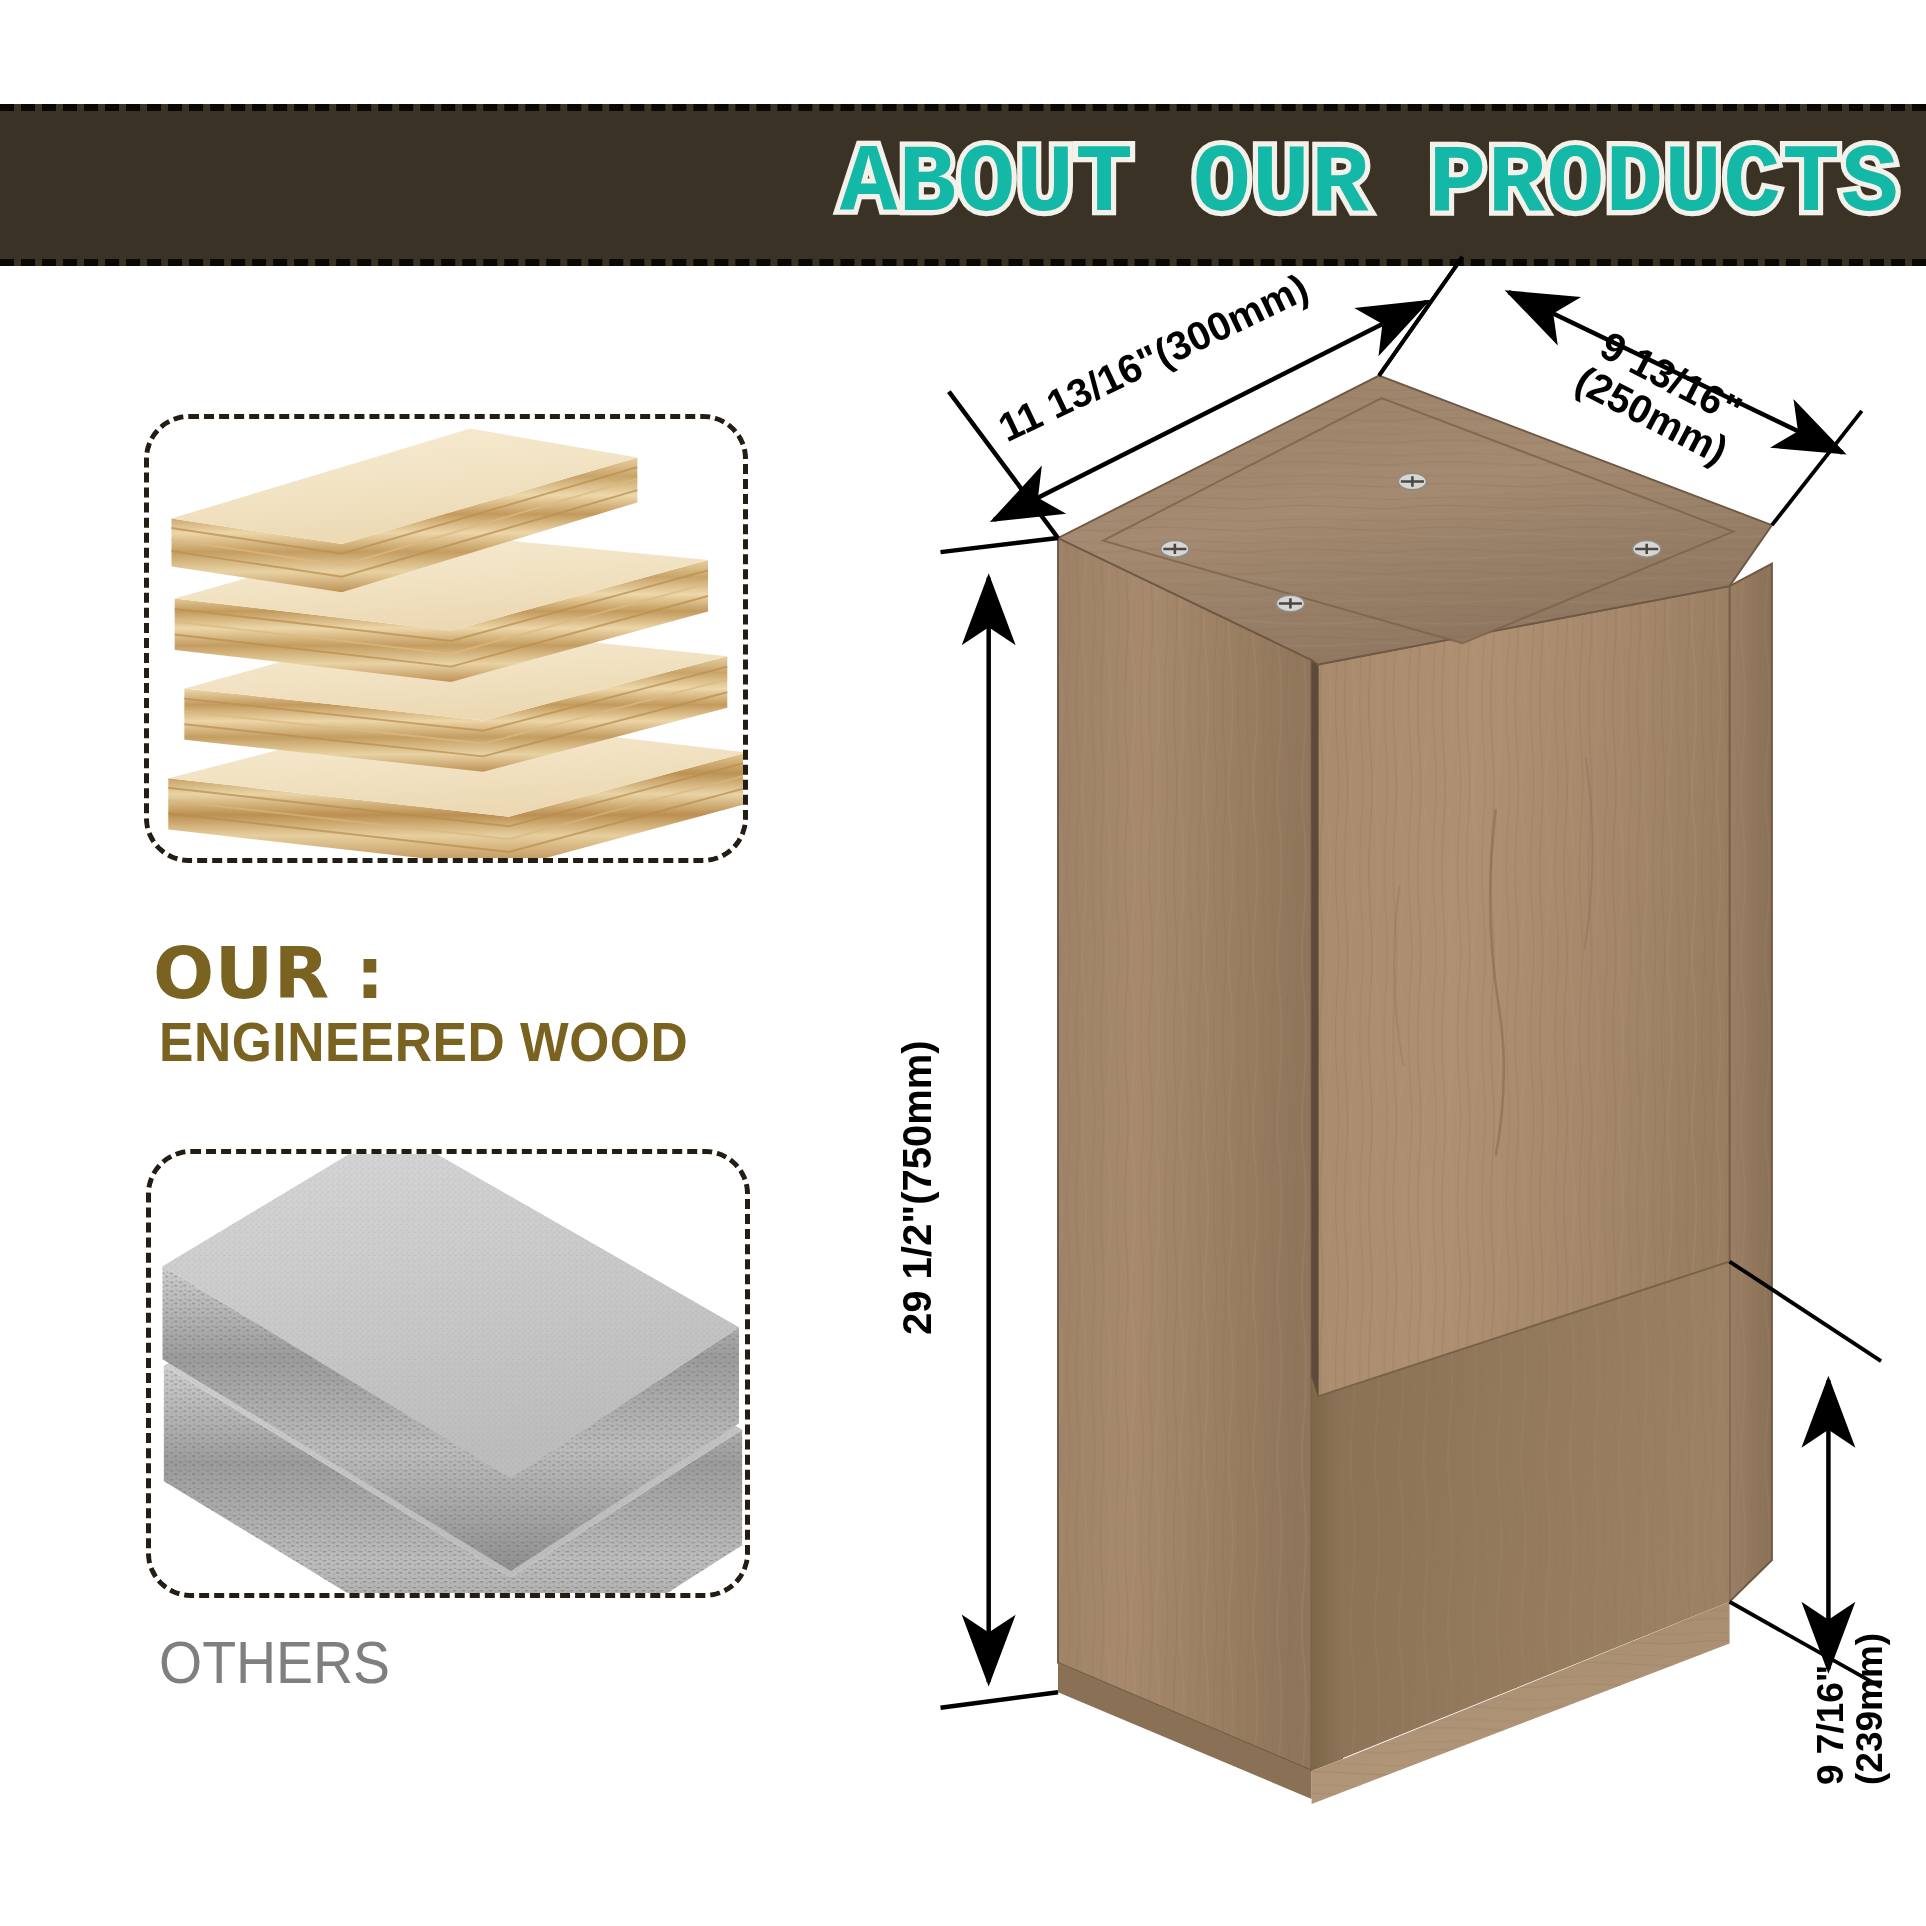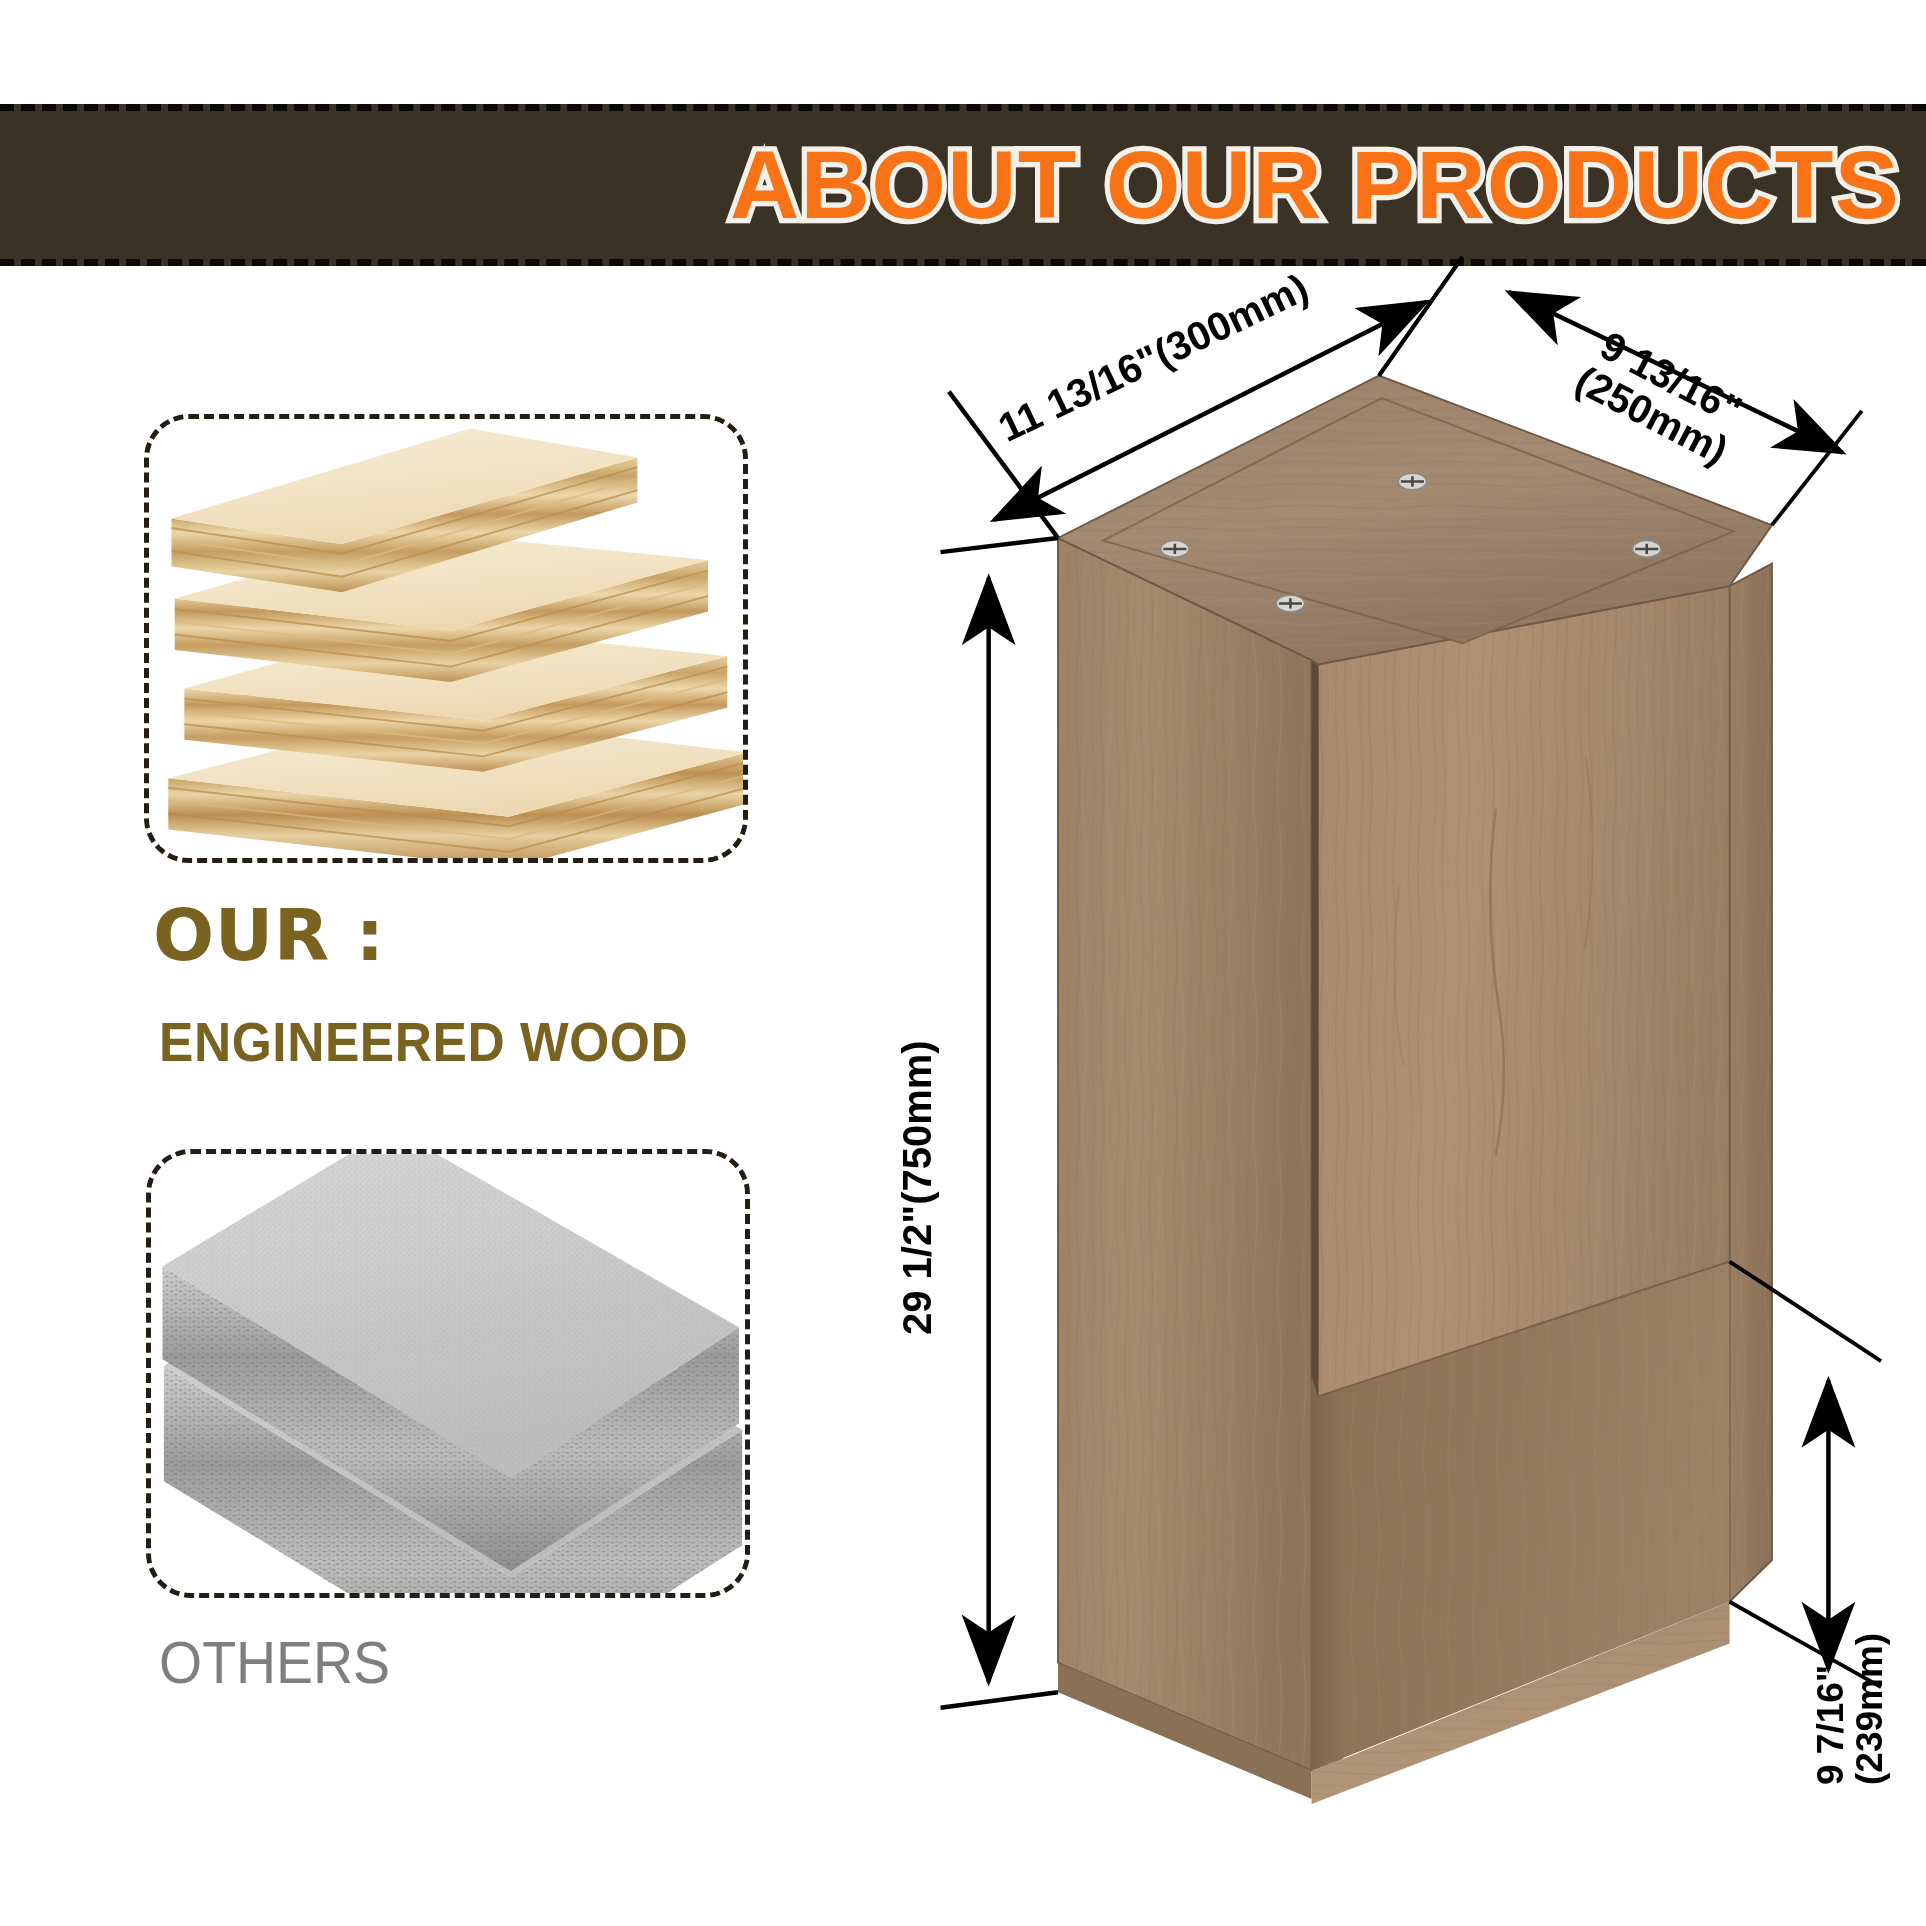--- a/index.html
+++ b/index.html
@@ -21,25 +21,25 @@
   .header-dash{
     position:absolute;left:0;width:1926px;height:0;
     border-top:7.7px dashed #0a0805;
   }
   .header-dash.top{top:0;}
   .header-dash.bottom{bottom:0;}
   .header-title{
     position:absolute;
     right:26px;top:50%;
     transform:translateY(-50%);
-    font-family:Liberation Sans, sans-serif;
+    font-family:Liberation Mono, monospace;
     font-size:96px;
     font-weight:bold;
     letter-spacing:1.3px;
-    color:#f97316;
+    color:#14b8a6;
     white-space:nowrap;
     -webkit-text-stroke:10.3px #f4f1ea;
     paint-order:stroke fill;
     line-height:1;
   }
 
   
   .photo-frame{
     position:absolute;
     border:5.8px dashed #241d14;
@@ -48,21 +48,21 @@
     overflow:hidden;
     background:#ffffff;
   }
   #plywood-frame{left:144px;top:414px;width:604px;height:449px;}
   #particle-frame{left:146px;top:1149px;width:604px;height:449px;}
 
   .photo-inner{position:absolute;left:0;top:0;width:100%;height:100%;overflow:hidden;}
 
   
   .label-our{
-    position:absolute;left:153px;top:899px;
+    position:absolute;left:153px;top:937px;
     font-family:"DejaVu Sans", sans-serif;
     font-size:72px;font-weight:bold;
     color:#7a6321;letter-spacing:0.6px;line-height:1;
   }
   .label-material{
     position:absolute;left:159px;top:1014px;
     font-family:"Liberation Sans", sans-serif;
     font-size:56px;font-weight:bold;
     color:#7a6321;letter-spacing:0.6px;line-height:1;
     transform:scaleX(0.92);transform-origin:left center;

